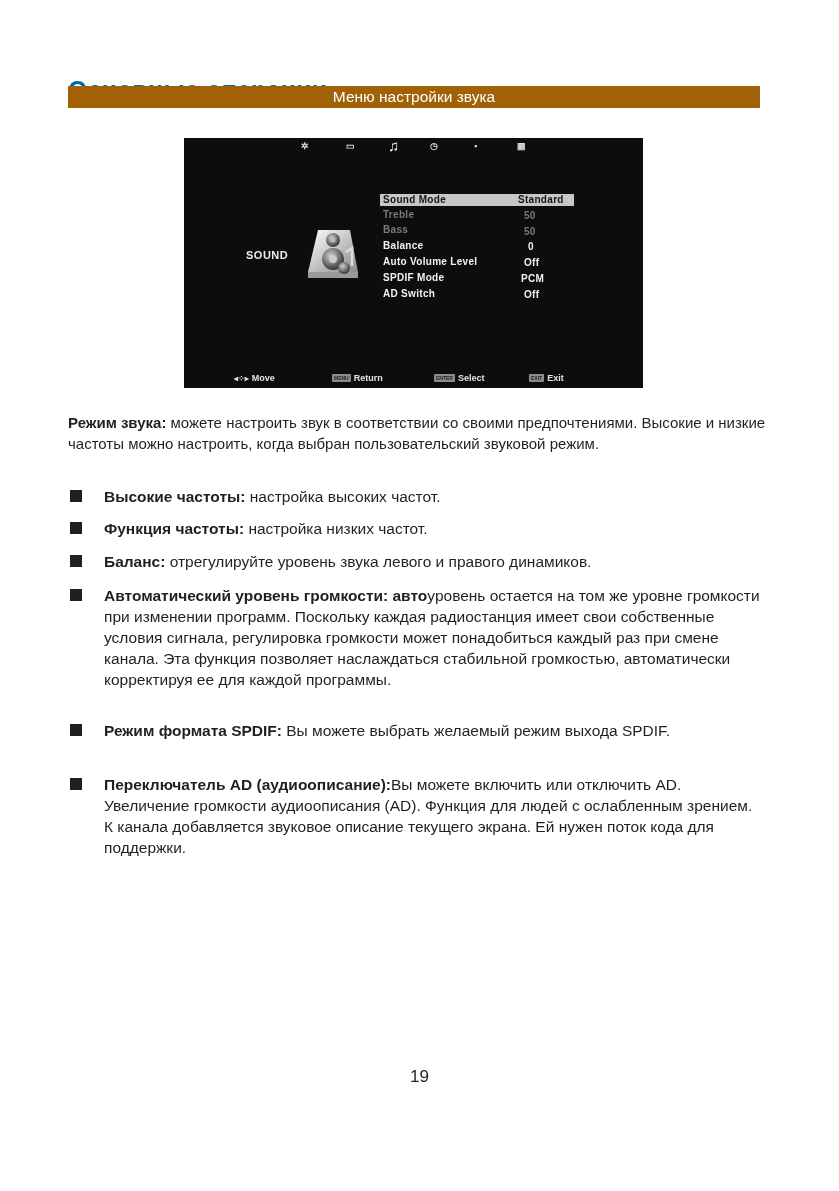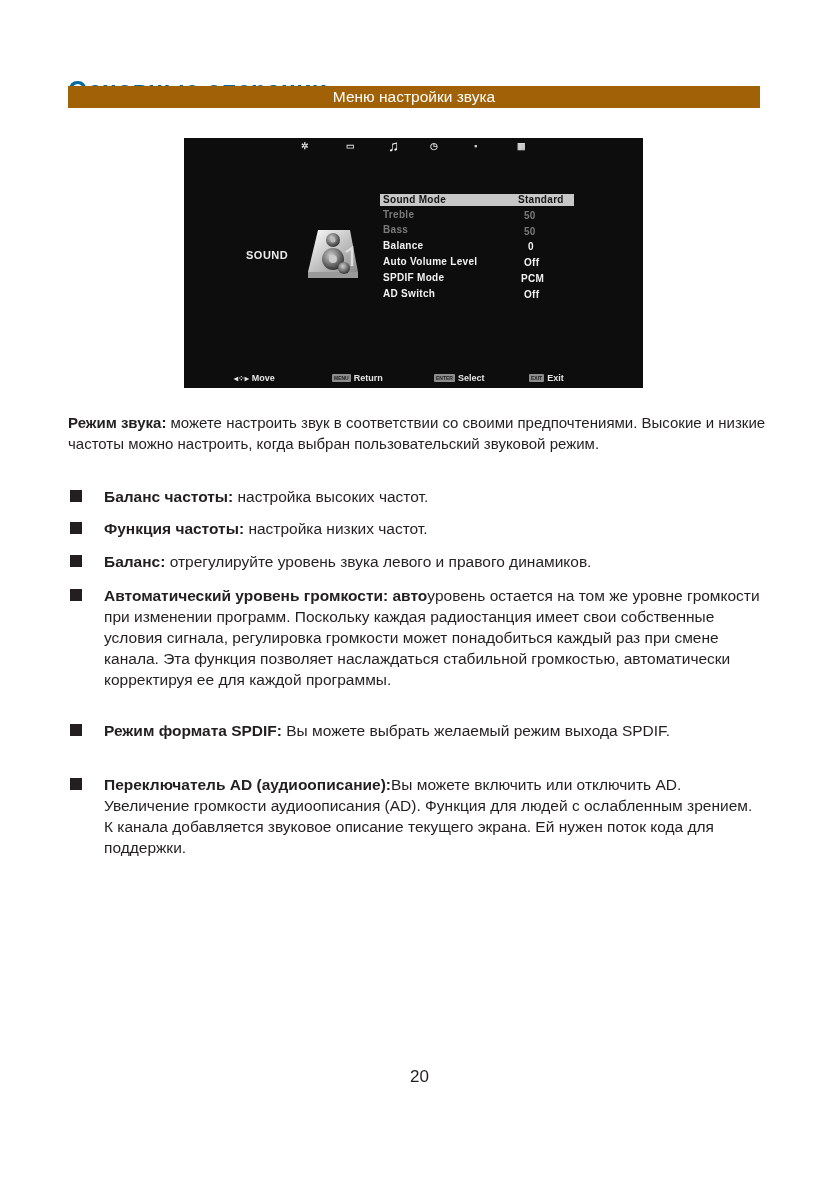--- a/index.html
+++ b/index.html
@@ -116,21 +116,21 @@
     </span>
   </div>
 </div>
 
 <div class="para">
   <span class="b">Режим звука:</span><span> можете настроить звук в соответствии со своими предпочтениями. Высокие и низкие частоты можно настроить, когда выбран пользовательский звуковой режим.</span>
 </div>
 
 <div class="item" style="top:486px">
   <span class="sq"></span>
-  <span class="tx"><span class="b">Баланс частоты:</span><span> настройка высоких частот.</span></span>
+  <span class="tx"><span class="b">Высокие частоты:</span><span> настройка высоких частот.</span></span>
 </div>
 <div class="item" style="top:518px">
   <span class="sq"></span>
   <span class="tx"><span class="b">Функция частоты:</span><span> настройка низких частот.</span></span>
 </div>
 <div class="item" style="top:551px">
   <span class="sq"></span>
   <span class="tx"><span class="b">Баланс:</span><span> отрегулируйте уровень звука левого и правого динамиков.</span></span>
 </div>
 <div class="item" style="top:585px">
@@ -139,13 +139,13 @@
 </div>
 <div class="item" style="top:720px">
   <span class="sq"></span>
   <span class="tx"><span class="b">Режим формата SPDIF:</span><span> Вы можете выбрать желаемый режим выхода SPDIF.</span></span>
 </div>
 <div class="item" style="top:774px">
   <span class="sq"></span>
   <span class="tx"><span class="b">Переключатель AD (аудиоописание):</span><span>Вы можете включить или отключить AD. Увеличение громкости аудиоописания (AD). Функция для людей с ослабленным зрением. К канала добавляется звуковое описание текущего экрана. Ей нужен поток кода для поддержки.</span></span>
 </div>
 
-<div class="pagenum">20</div>
+<div class="pagenum">19</div>
 
 </body></html>

